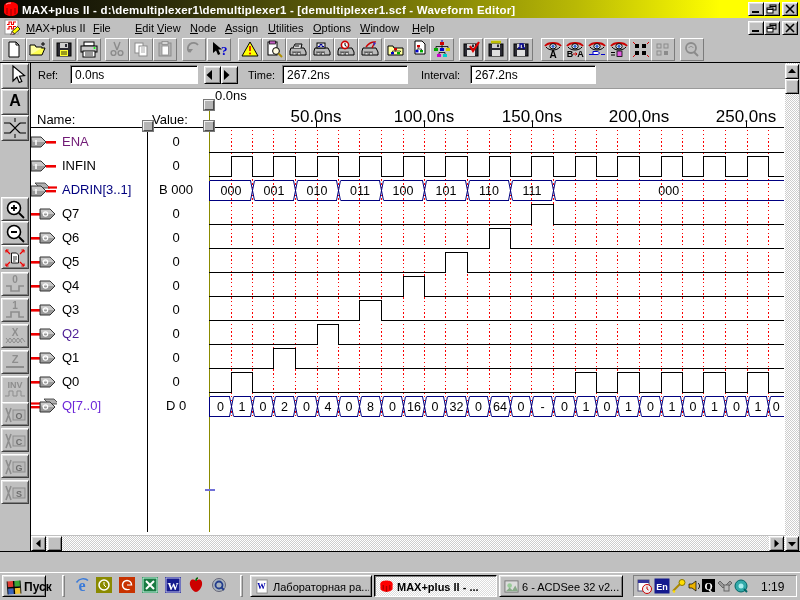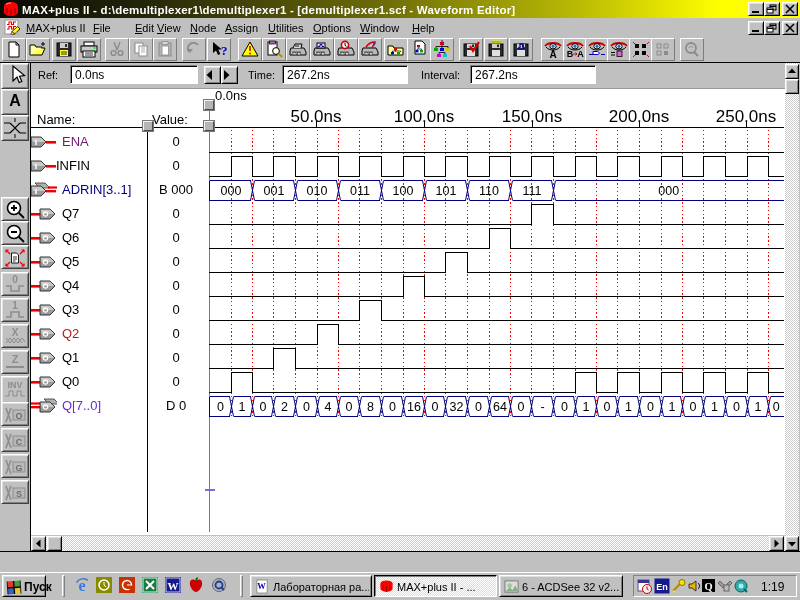--- a/index.html
+++ b/index.html
@@ -546,21 +546,21 @@
 </defs>
   </svg>
 <svg class="abs" style="left:31px;top:134px" width="26" height="18" viewBox="0 0 26 18">
     <use href="#pin-in"></use>
   </svg>
 <div class="nm" style="left:62px;top:134px;color:#701a75">ENA</div>
 <div class="val" style="left:146px;top:134px">0</div>
 <svg class="abs" style="left:31px;top:158px" width="26" height="18" viewBox="0 0 26 18">
     <use href="#pin-in"></use>
   </svg>
-<div class="nm" style="left:56px;top:158px;color:#000">INFIN</div>
+<div class="nm" style="left:62px;top:158px;color:#000">INFIN</div>
 <div class="val" style="left:146px;top:158px">0</div>
 <svg class="abs" style="left:31px;top:182px" width="26" height="18" viewBox="0 0 26 18">
     <use href="#pin-bus-in"></use>
   </svg>
 <div class="nm" style="left:62px;top:182px;color:#00007e">ADRIN[3..1]</div>
 <div class="val" style="left:146px;top:182px">B 000</div>
 <svg class="abs" style="left:31px;top:206px" width="26" height="18" viewBox="0 0 26 18">
     <use href="#pin-out"></use>
   </svg>
 <div class="nm" style="left:62px;top:206px;color:#000">Q7</div>
@@ -581,21 +581,21 @@
 <div class="nm" style="left:62px;top:278px;color:#000">Q4</div>
 <div class="val" style="left:146px;top:278px">0</div>
 <svg class="abs" style="left:31px;top:302px" width="26" height="18" viewBox="0 0 26 18">
     <use href="#pin-out"></use>
   </svg>
 <div class="nm" style="left:62px;top:302px;color:#000">Q3</div>
 <div class="val" style="left:146px;top:302px">0</div>
 <svg class="abs" style="left:31px;top:326px" width="26" height="18" viewBox="0 0 26 18">
     <use href="#pin-out"></use>
   </svg>
-<div class="nm" style="left:62px;top:326px;color:#b91c1c">Q2</div>
+<div class="nm" style="left:62px;top:326px;color:#4c1d95">Q2</div>
 <div class="val" style="left:146px;top:326px">0</div>
 <svg class="abs" style="left:31px;top:350px" width="26" height="18" viewBox="0 0 26 18">
     <use href="#pin-out"></use>
   </svg>
 <div class="nm" style="left:62px;top:350px;color:#000">Q1</div>
 <div class="val" style="left:146px;top:350px">0</div>
 <svg class="abs" style="left:31px;top:374px" width="26" height="18" viewBox="0 0 26 18">
     <use href="#pin-out"></use>
   </svg>
 <div class="nm" style="left:62px;top:374px;color:#000">Q0</div>
@@ -689,21 +689,21 @@
       <path d="M9 1l4 0 0 14" fill="none"></path>
     </svg>
     <div class="abs" style="left:22px;top:5px;font-size:11px;font-weight:400;white-space:nowrap;overflow:hidden;width:96px">Лабораторная ра...</div>
   </div>
 <div class="raised abs" style="left:374px;top:575px;width:123px;height:22px;background-image:repeating-conic-gradient(#fff 0 25%,#dcdcdc 0 50%);background-size:2px 2px;border-color:#000 #fff #fff #000;box-shadow:inset 1px 1px 0 #818181">
     <svg class="abs" style="left:4px;top:3px" width="15" height="15" viewBox="0 0 16 16">
       <ellipse cx="8" cy="5" rx="6.5" ry="3.5" fill="#f00"></ellipse>
       <path d="M1.5 5v5c0 2 3 3.5 6.5 3.5s6.5-1.5 6.5-3.5V5" fill="#f00"></path>
       <path d="M4.5 6.5v5M8 7.5v6M11.5 6.5v5" stroke="#a00" stroke-width="1.4"></path>
     </svg>
-    <div class="abs" style="left:22px;top:5px;font-size:11px;font-weight:400;white-space:nowrap;overflow:hidden;width:97px">MAX+plus II - ...</div>
+    <div class="abs" style="left:22px;top:5px;font-size:11px;font-weight:700;white-space:nowrap;overflow:hidden;width:97px">MAX+plus II - ...</div>
   </div>
 <div class="raised abs" style="left:499px;top:575px;width:124px;height:22px;">
     <svg class="abs" style="left:4px;top:3px" width="15" height="15" viewBox="0 0 16 16">
       <rect x="1" y="2" width="14" height="12" fill="#ddd" stroke="#777"></rect>
       <circle cx="6" cy="7" r="2.5" fill="#9c9"></circle>
       <path d="M2 13l4-4 3 3 3-5 3 6z" fill="#8a8"></path>
     </svg>
     <div class="abs" style="left:22px;top:5px;font-size:11px;font-weight:400;white-space:nowrap;overflow:hidden;width:98px">6 - ACDSee 32 v2...</div>
   </div>
 <div class="abs" style="left:633px;top:575px;width:164px;height:22px;border:1px solid;border-color:#818181 #fff #fff #818181"></div>

